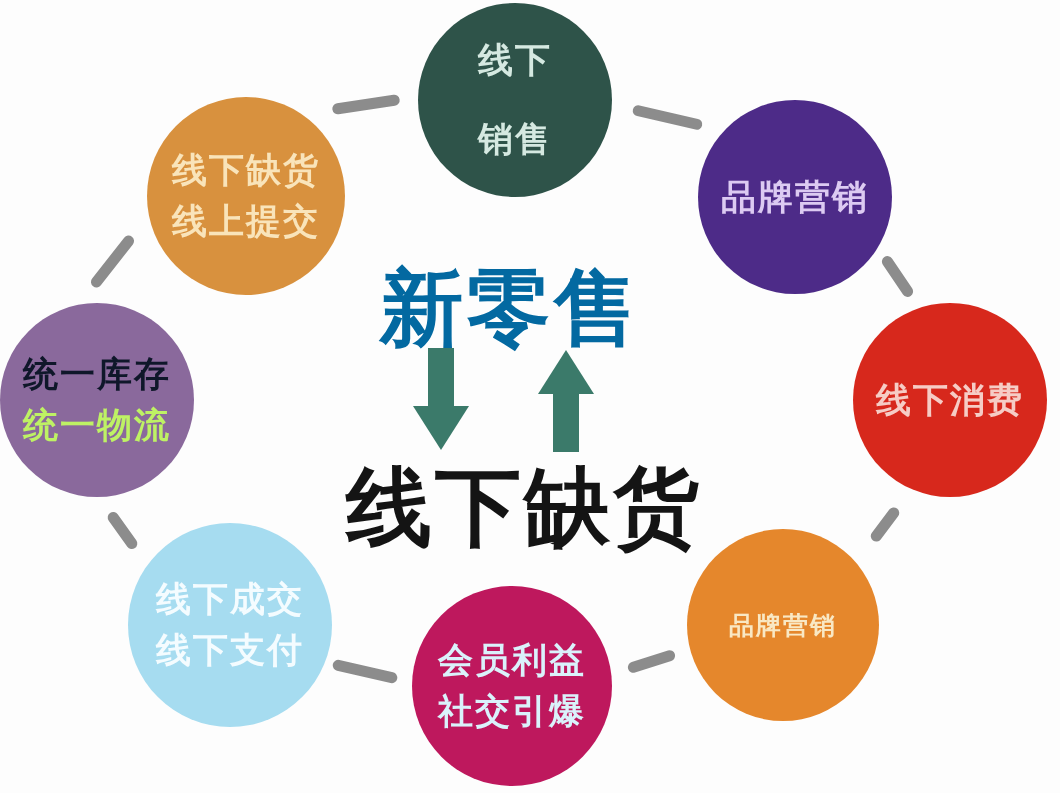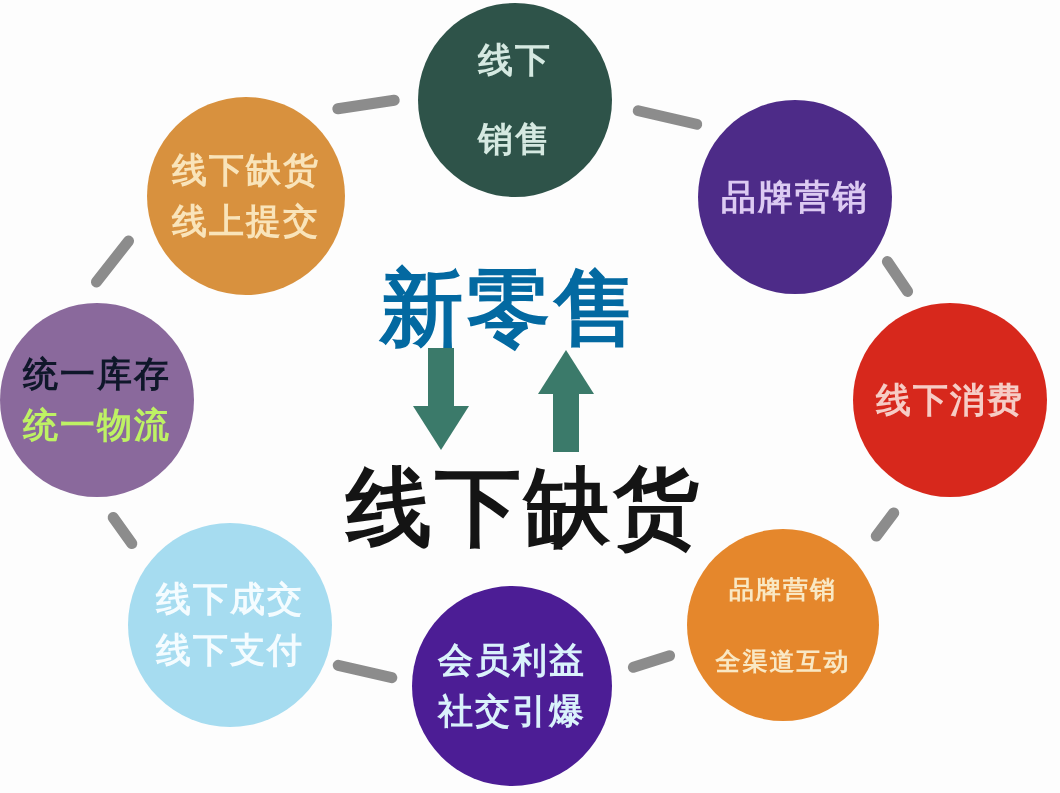--- a/index.html
+++ b/index.html
@@ -111,24 +111,23 @@
   <div class="node node-social-buzz" style="background-color: rgb(77, 43, 136);">
     <span style="color: rgb(220, 203, 242);">品牌营销</span>
   </div>
 
   <div class="node node-online-to-offline" style="background-color: rgb(215, 40, 28);">
     <span style="color: rgb(246, 204, 197);">线下消费</span>
   </div>
 
   <div class="node node-brand-marketing" style="background-color: rgb(229, 135, 44);">
     <span style="color: rgb(249, 232, 196);">品牌营销</span>
-    <span style="color: rgb(249, 232, 196);">全渠道互动</span>
   </div>
 
-  <div class="node node-member-benefits" style="background-color: #4c1d95;">
+  <div class="node node-member-benefits" style="background-color: #be185d;">
     <span style="color: rgb(218, 242, 251);">会员利益</span>
     <span style="color: rgb(218, 242, 251);">社交引爆</span>
   </div>
 
   <div class="node node-offline-payment" style="background-color: rgb(166, 220, 240);">
     <span style="color: rgb(244, 252, 255);">线下成交</span>
     <span style="color: rgb(244, 252, 255);">线下支付</span>
   </div>
 
   <div class="node node-unified-logistics" style="background-color: rgb(138, 105, 156);">

